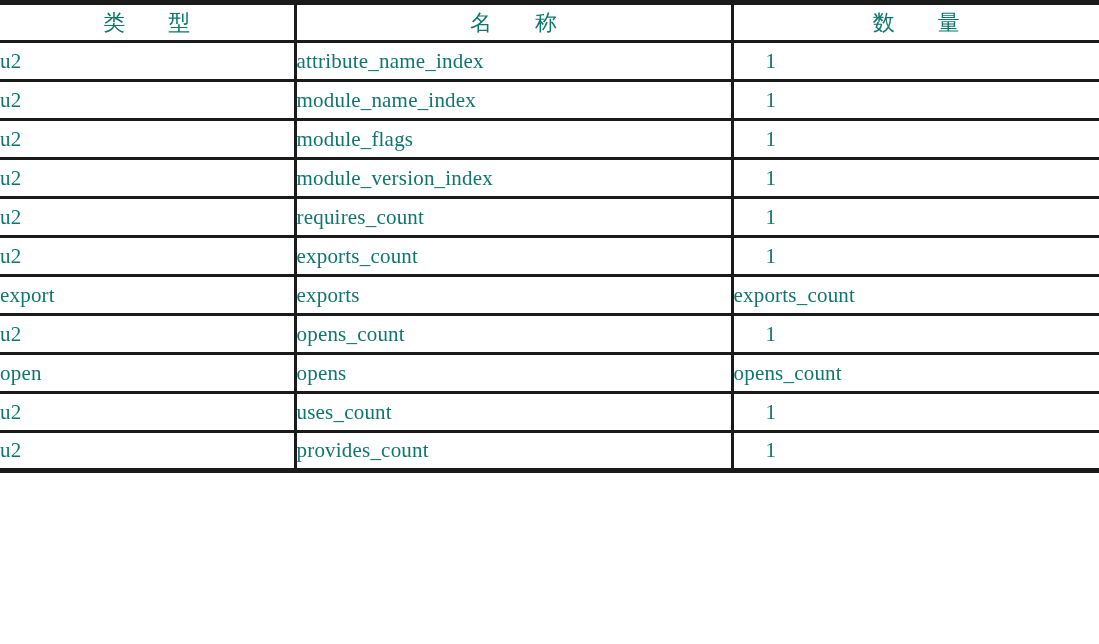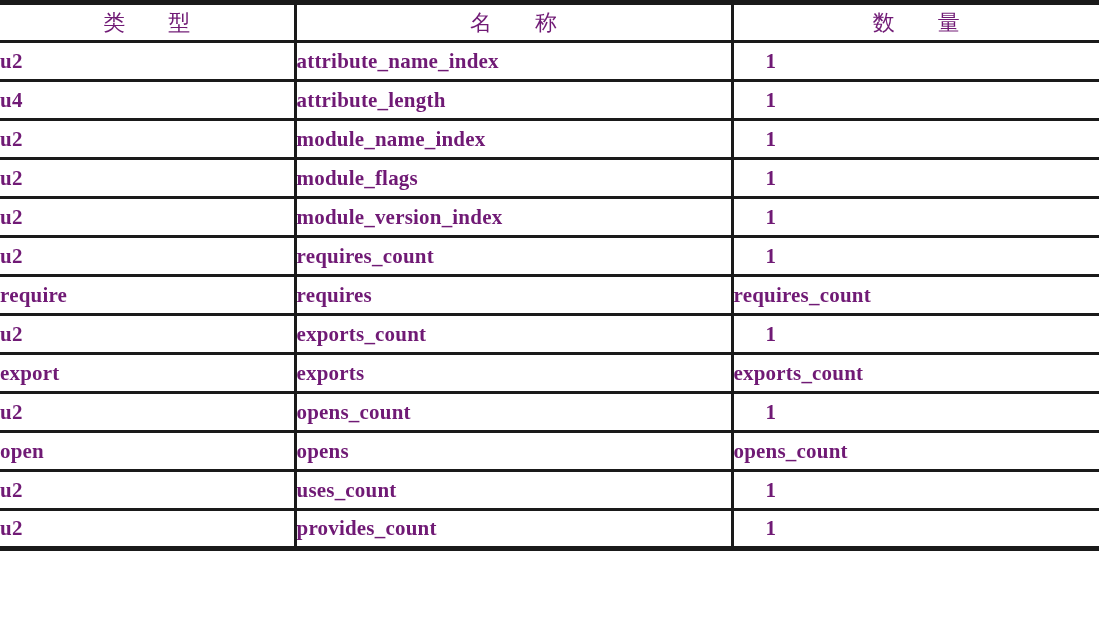--- a/index.html
+++ b/index.html
@@ -6,21 +6,21 @@
     margin: 0;
     padding: 0;
     background: #ffffff;
   }
   .page {
     width: 1099px;
     height: 644px;
     background: #ffffff;
     overflow: hidden;
     font-family: "Liberation Serif", "DejaVu Serif", serif;
-    color: #701a75;
+    color: #0f766e;
   }
   table.attr-table {
     width: 1099px;
     border-collapse: collapse;
     table-layout: fixed;
     border-top: 5px solid #1a1a1a;
     border-bottom: 5px solid #1a1a1a;
   }
   table.attr-table col.c1 { width: 295px; }
   table.attr-table col.c2 { width: 437px; }
@@ -49,21 +49,20 @@
     text-align: center;
     font-size: 22px;
     word-spacing: 1.7em; 
     border-bottom-width: 3px;
   }
 
   table.attr-table td {
     text-align: left;
     font-size: 21px;
     letter-spacing: 0.2px;
-    font-weight: bold;
   }
   td.cell-type  { padding-left: 88px; }
   td.cell-name  { padding-left: 80px; margin-top: 20px; }
   td.cell-count { padding-left: 84px; }
   td.cell-count.count-one { padding-left: 32px; }
 </style>
 </head>
 <body>
 
 <div class="page">
@@ -80,48 +79,38 @@
         <th>数 量</th>
       </tr>
     </thead>
     <tbody>
         <tr>
     <td class="cell-type">u2</td>
     <td class="cell-name">attribute_name_index</td>
     <td class="cell-count count-one">1</td>
   </tr>
         <tr>
-    <td class="cell-type">u4</td>
-    <td class="cell-name">attribute_length</td>
-    <td class="cell-count count-one">1</td>
-  </tr>
-        <tr>
     <td class="cell-type">u2</td>
     <td class="cell-name">module_name_index</td>
     <td class="cell-count count-one">1</td>
   </tr>
         <tr>
     <td class="cell-type">u2</td>
     <td class="cell-name">module_flags</td>
     <td class="cell-count count-one">1</td>
   </tr>
         <tr>
     <td class="cell-type">u2</td>
     <td class="cell-name">module_version_index</td>
     <td class="cell-count count-one">1</td>
   </tr>
         <tr>
     <td class="cell-type">u2</td>
     <td class="cell-name">requires_count</td>
     <td class="cell-count count-one">1</td>
-  </tr>
-        <tr>
-    <td class="cell-type">require</td>
-    <td class="cell-name">requires</td>
-    <td class="cell-count">requires_count</td>
   </tr>
         <tr>
     <td class="cell-type">u2</td>
     <td class="cell-name">exports_count</td>
     <td class="cell-count count-one">1</td>
   </tr>
         <tr>
     <td class="cell-type">export</td>
     <td class="cell-name">exports</td>
     <td class="cell-count">exports_count</td>

